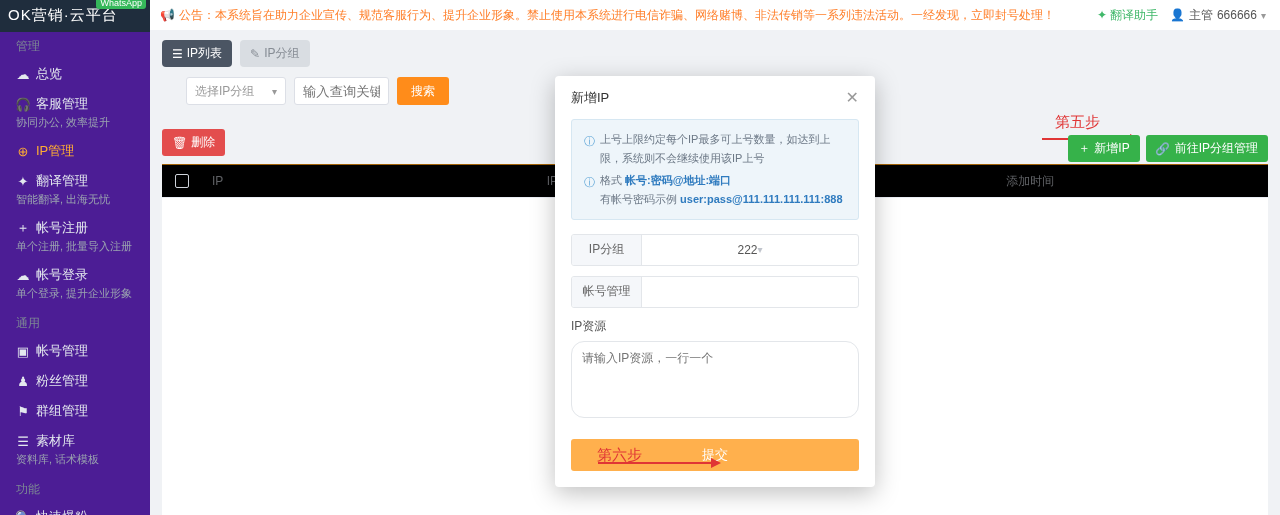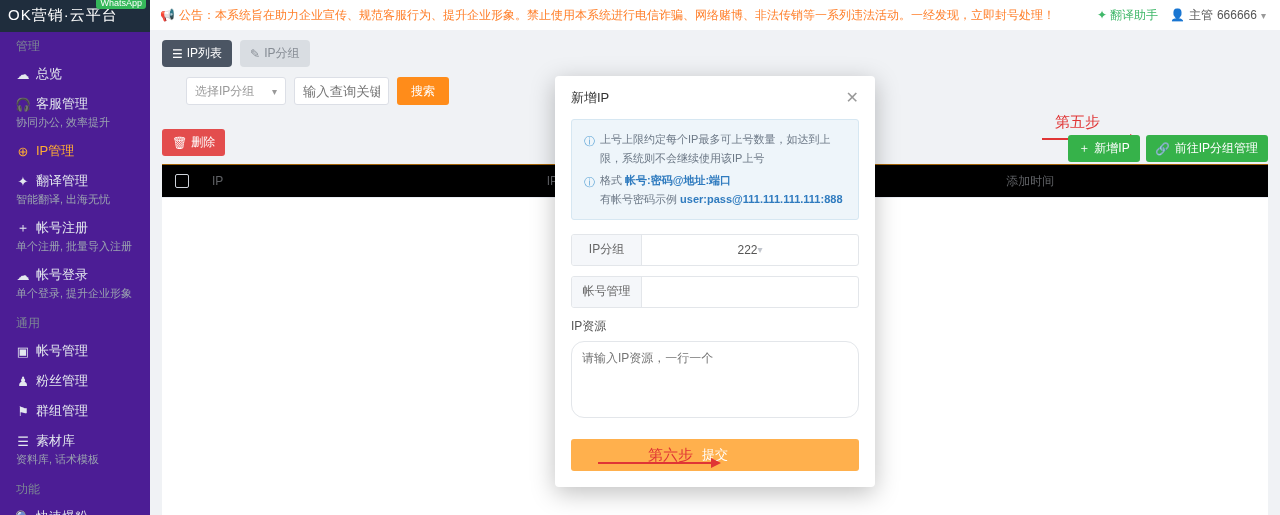--- a/index.html
+++ b/index.html
@@ -63,21 +63,21 @@
   .info-strong { color: #2f7bbf; font-weight: 600; }
   .form-row { display: flex; margin-bottom: 10px; align-items: center; border: 1px solid #e3e6ea; border-radius: 3px; height: 32px; overflow: hidden; }
   .form-lbl { width: 70px; background: #f5f7fa; color: #666; font-size: 12px; text-align: center; height: 100%; display: flex; align-items:center; justify-content:center; border-right: 1px solid #e3e6ea; }
   .form-val { flex: 1; padding: 0 10px; display:flex; align-items:center; justify-content:center; color:#555; font-size:12px; }
   .form-placeholder { color: #b8bec6; }
   .sel-chev { color:#c0c4cc; font-size:10px; }
   .area-label { font-size: 12px; color: #555; margin: 4px 0 6px; }
   .area-box { width: 100%; height: 77px; border: 1px solid #e3e6ea; border-radius: 13px; padding: 8px 10px; color: #b8bec6; font-size: 12px; resize: none; font-family: inherit; }
   .btn-submit { width: 100%; height: 32px; background: #ffb04d; color: #fff; border: none; border-radius: 3px; font-size: 13px; cursor: pointer; margin-top: 18px; }
 
-  .step-label-6 { position: absolute; left: 498px; top: 416px; color: #e03535; font-size: 15px; font-weight: 500; }
+  .step-label-6 { position: absolute; left: 447px; top: 416px; color: #e03535; font-size: 15px; font-weight: 500; }
   .arrow6 { position: absolute; left: 448px; top: 432px; width: 115px; height: 2px; background: #e03535; }
   .arrow6::after { content:""; position:absolute; right:-8px; top:-4px; border-left:10px solid #e03535; border-top:5px solid transparent; border-bottom:5px solid transparent; }
 </style>
 </head>
 <body>
 
 <div class="topbar">
   <div class="logo-wrap">
     <span class="logo-text">OK营销·云平台</span>
     <span class="wa-badge">WhatsApp</span>

